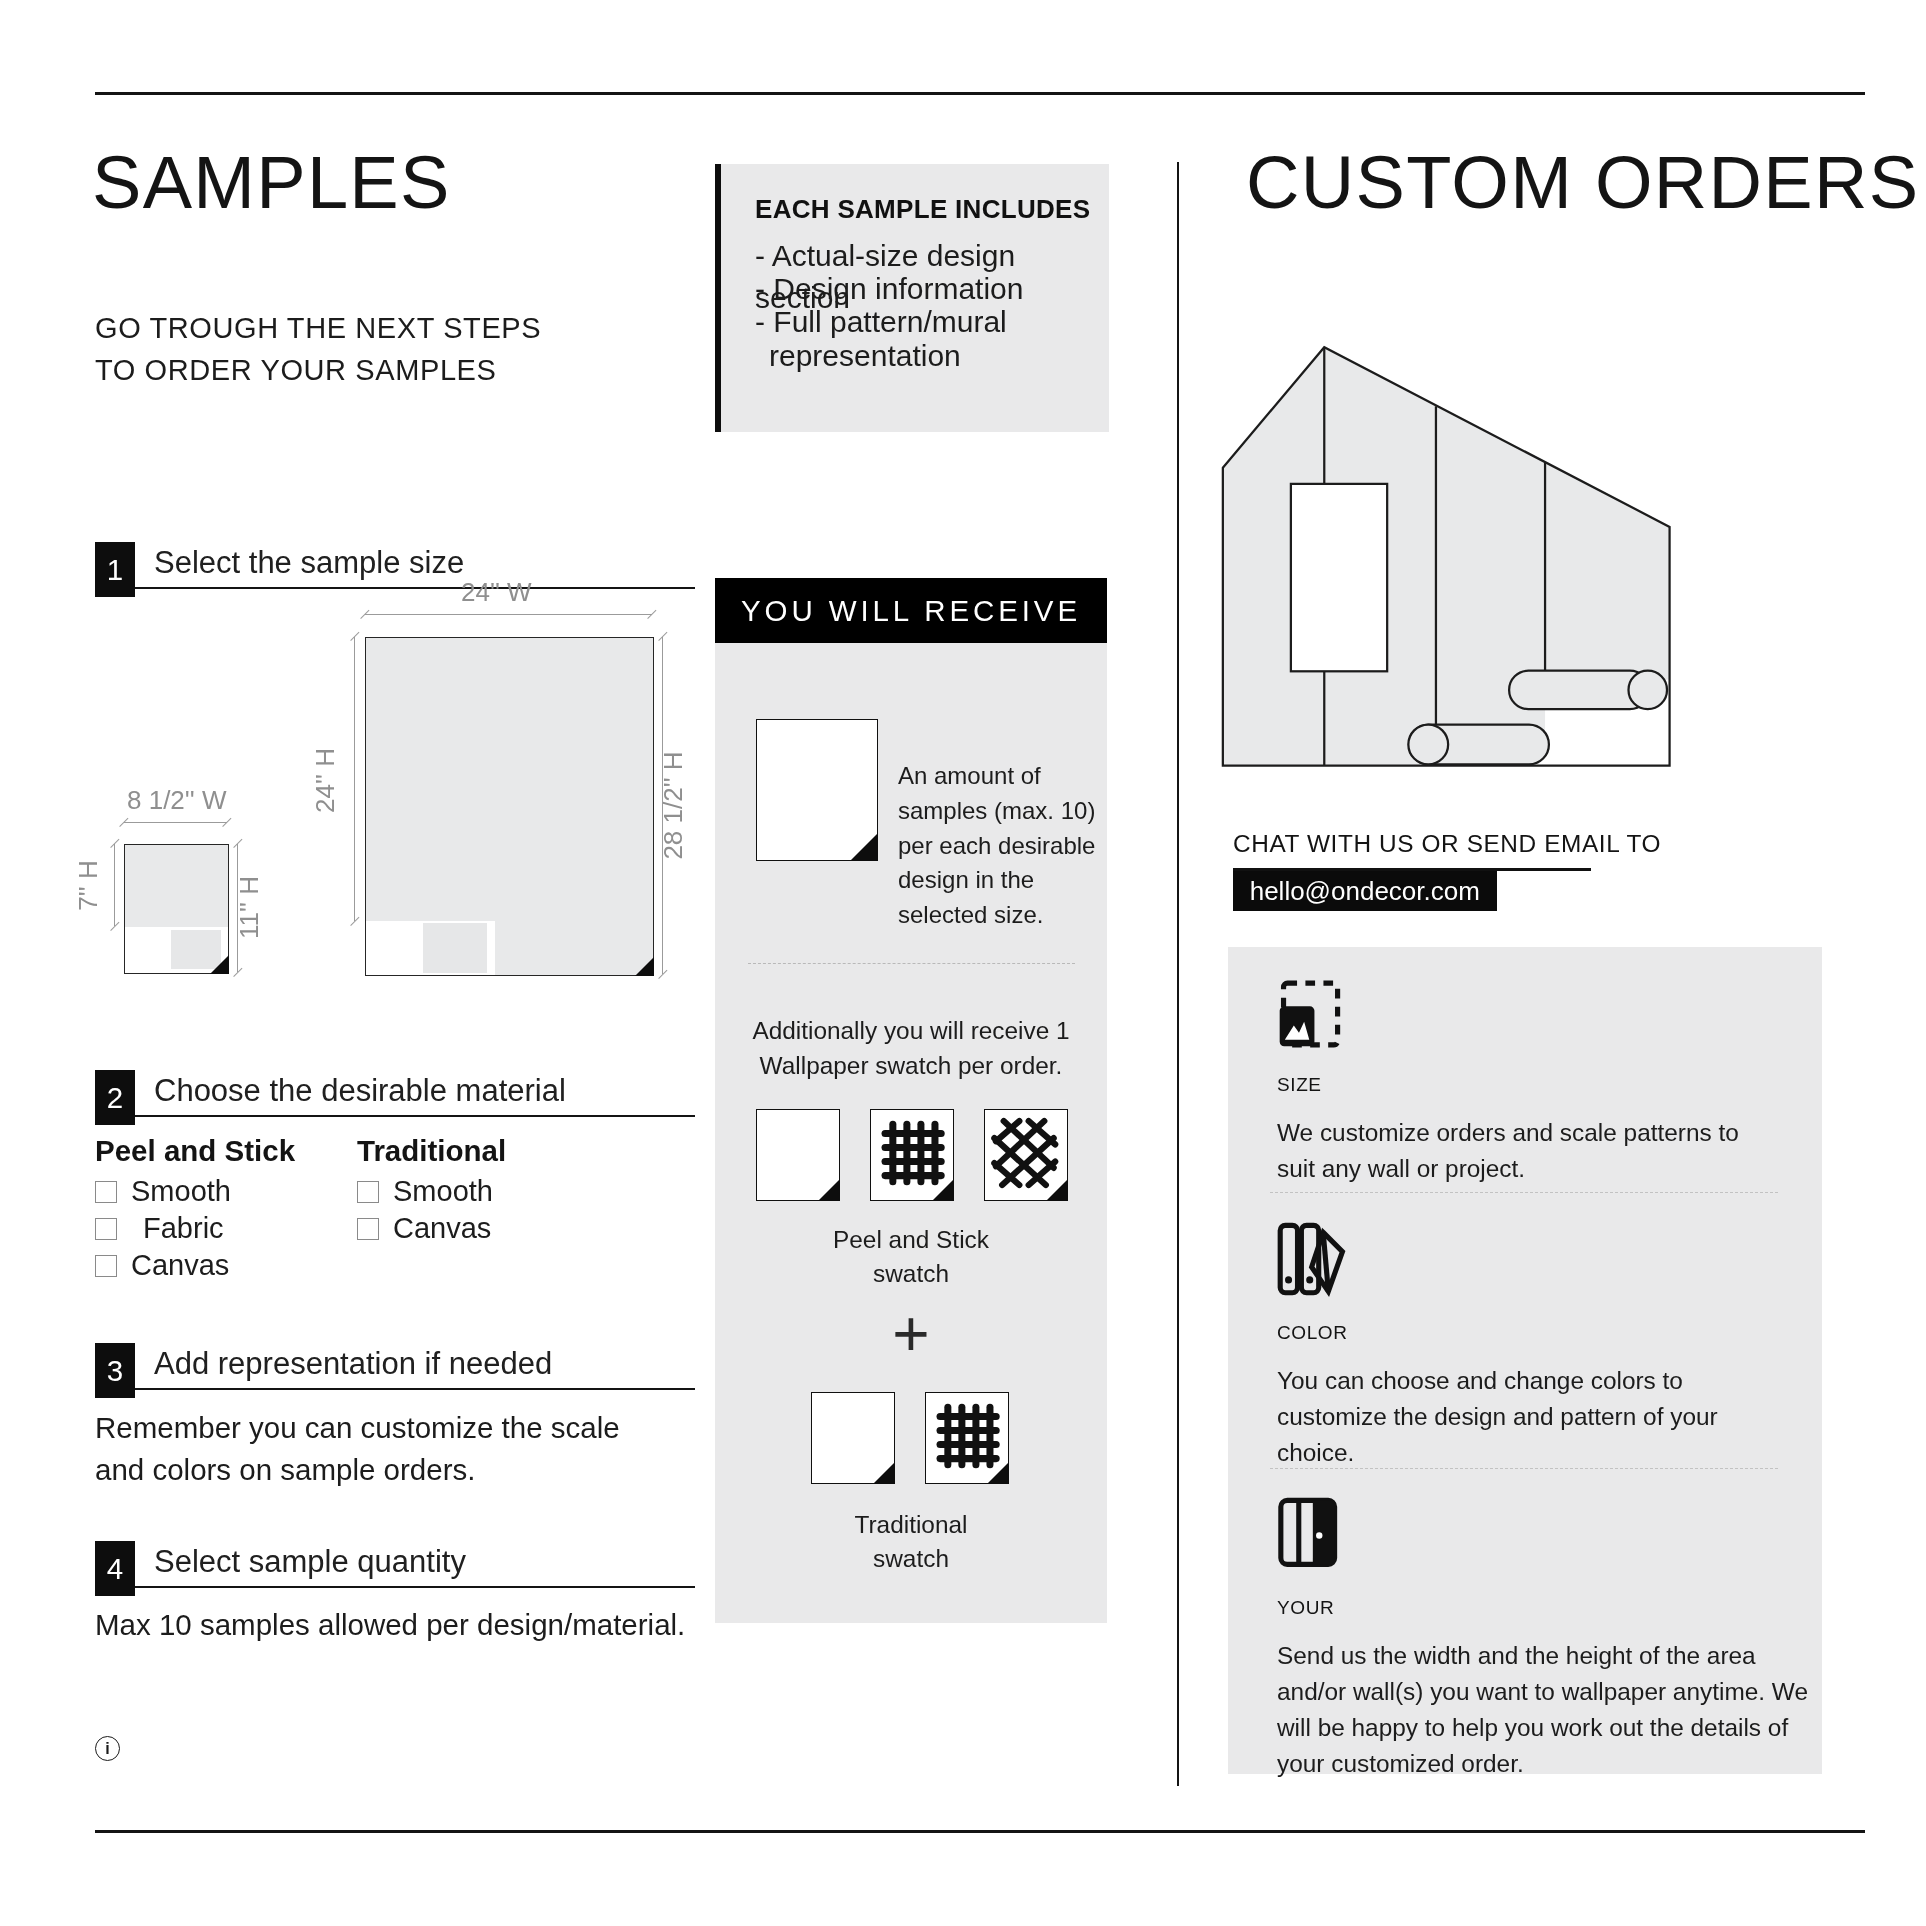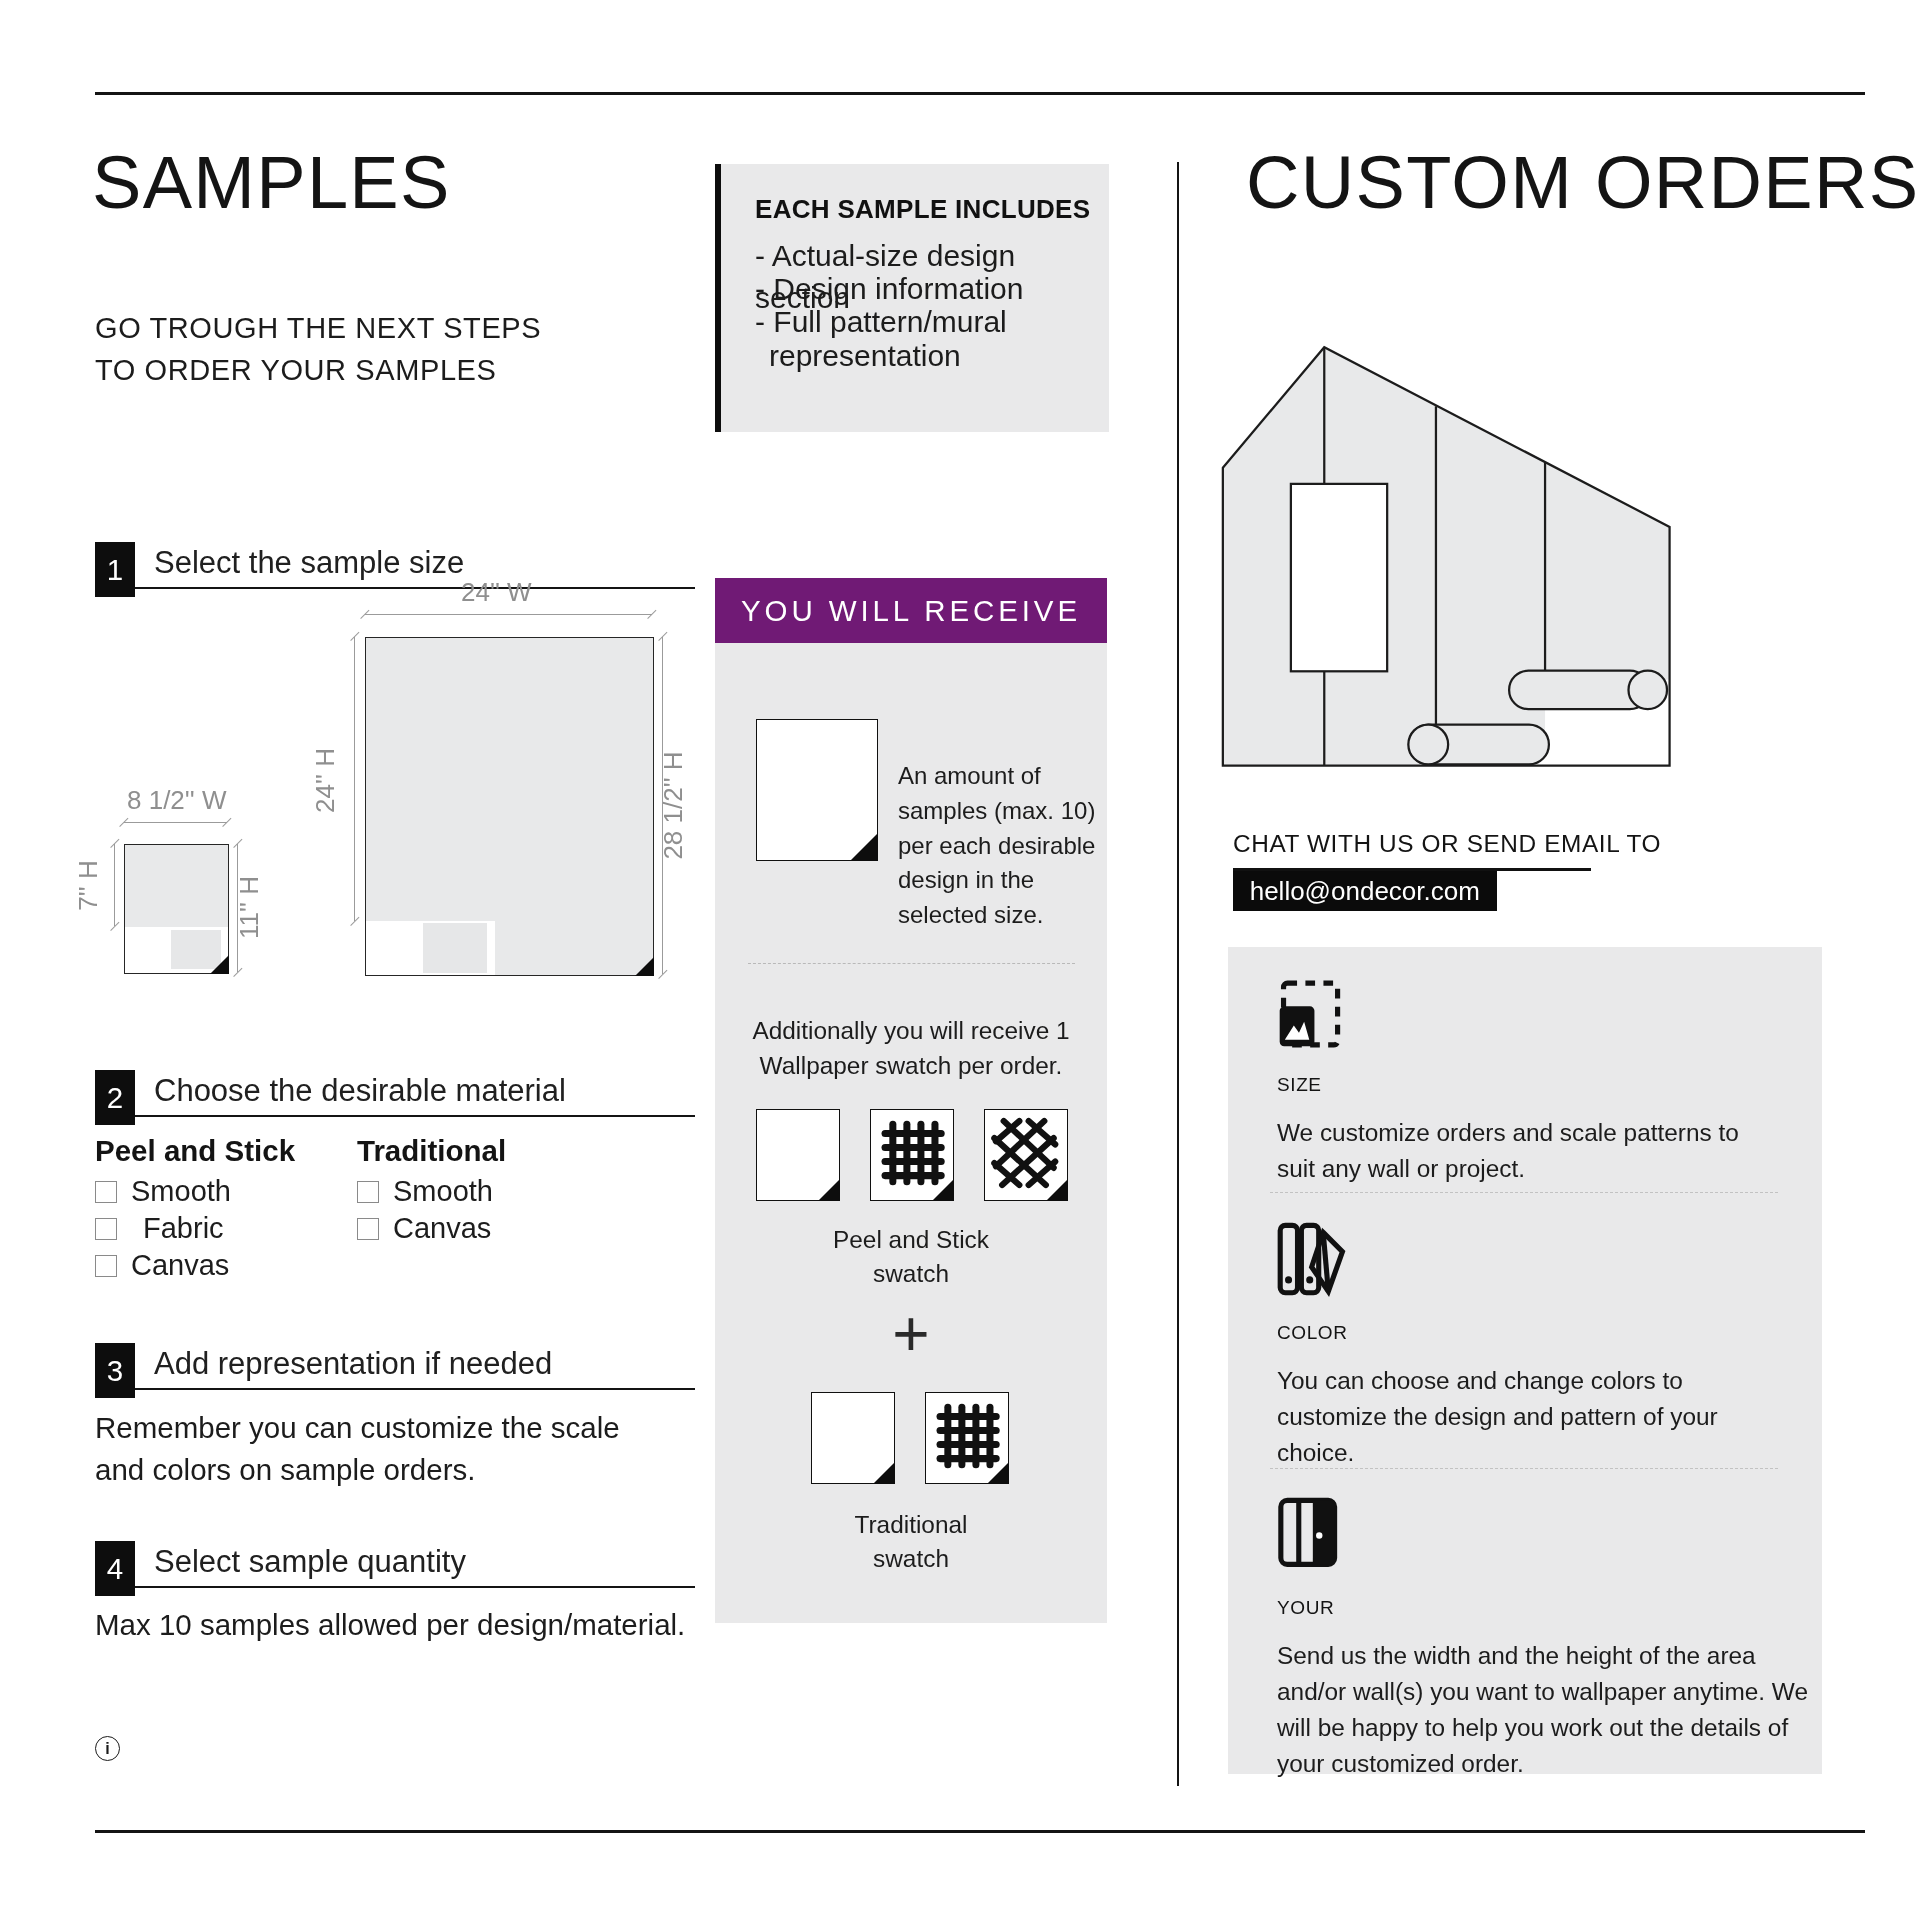--- a/index.html
+++ b/index.html
@@ -33,21 +33,21 @@
   .cbx{width:20px;height:20px;border:1.9px solid #8a8a8a;margin-right:14px;display:inline-block;background:#fff;}
   .body-text{font-size:29.5px;line-height:1.42;color:#1c1c1c;}
   .note-text{font-size:23px;line-height:1.5;letter-spacing:0.3px;color:#1b1b1b;}
   .info-circ{position:absolute;width:23px;height:23px;border:1.9px solid #1b1b1b;border-radius:50%;
     display:flex;align-items:center;justify-content:center;font-size:16px;font-weight:700;color:#1b1b1b;}
   
   .gray-box{position:absolute;background:#e9e9ea;}
   .inc-bar{position:absolute;left:0;top:0;width:5.8px;height:100%;background:#0d0d0d;}
   .inc-title{font-size:26px;font-weight:700;color:#111;letter-spacing:0.3px;}
   .inc-item{font-size:30px;line-height:1.4;color:#1c1c1c;}
-  .banner{position:absolute;background:#701a75;color:#ffffff;display:flex;align-items:center;justify-content:center;
+  .banner{position:absolute;background:#000000;color:#ffffff;display:flex;align-items:center;justify-content:center;
     font-size:29.5px;letter-spacing:3.9px;white-space:nowrap;text-align:center;}
   .page-ico{position:absolute;background:#ffffff;border:1.9px solid #101010;}
   .page-ico:after{content:"";position:absolute;right:-0.6px;bottom:-0.6px;width:0;height:0;
     border-left:22px solid transparent;border-bottom:22px solid #0d0d0d;}
   .page-ico.lgc:after{border-left-width:28px;border-bottom-width:28px;}
   .mid-text{font-size:24px;line-height:1.45;color:#1c1c1c;}
   .dashes{position:absolute;border-top:1.3px dashed #b9b9b9;height:0;}
   .center{text-align:center;}
   .swatch-label{position:absolute;left:715px;width:392px;text-align:center;font-size:24.4px;line-height:1.4;color:#1c1c1c;}
   .plus{position:absolute;left:715px;width:392px;text-align:center;font-size:64px;font-weight:300;color:#2a2a2a;}

